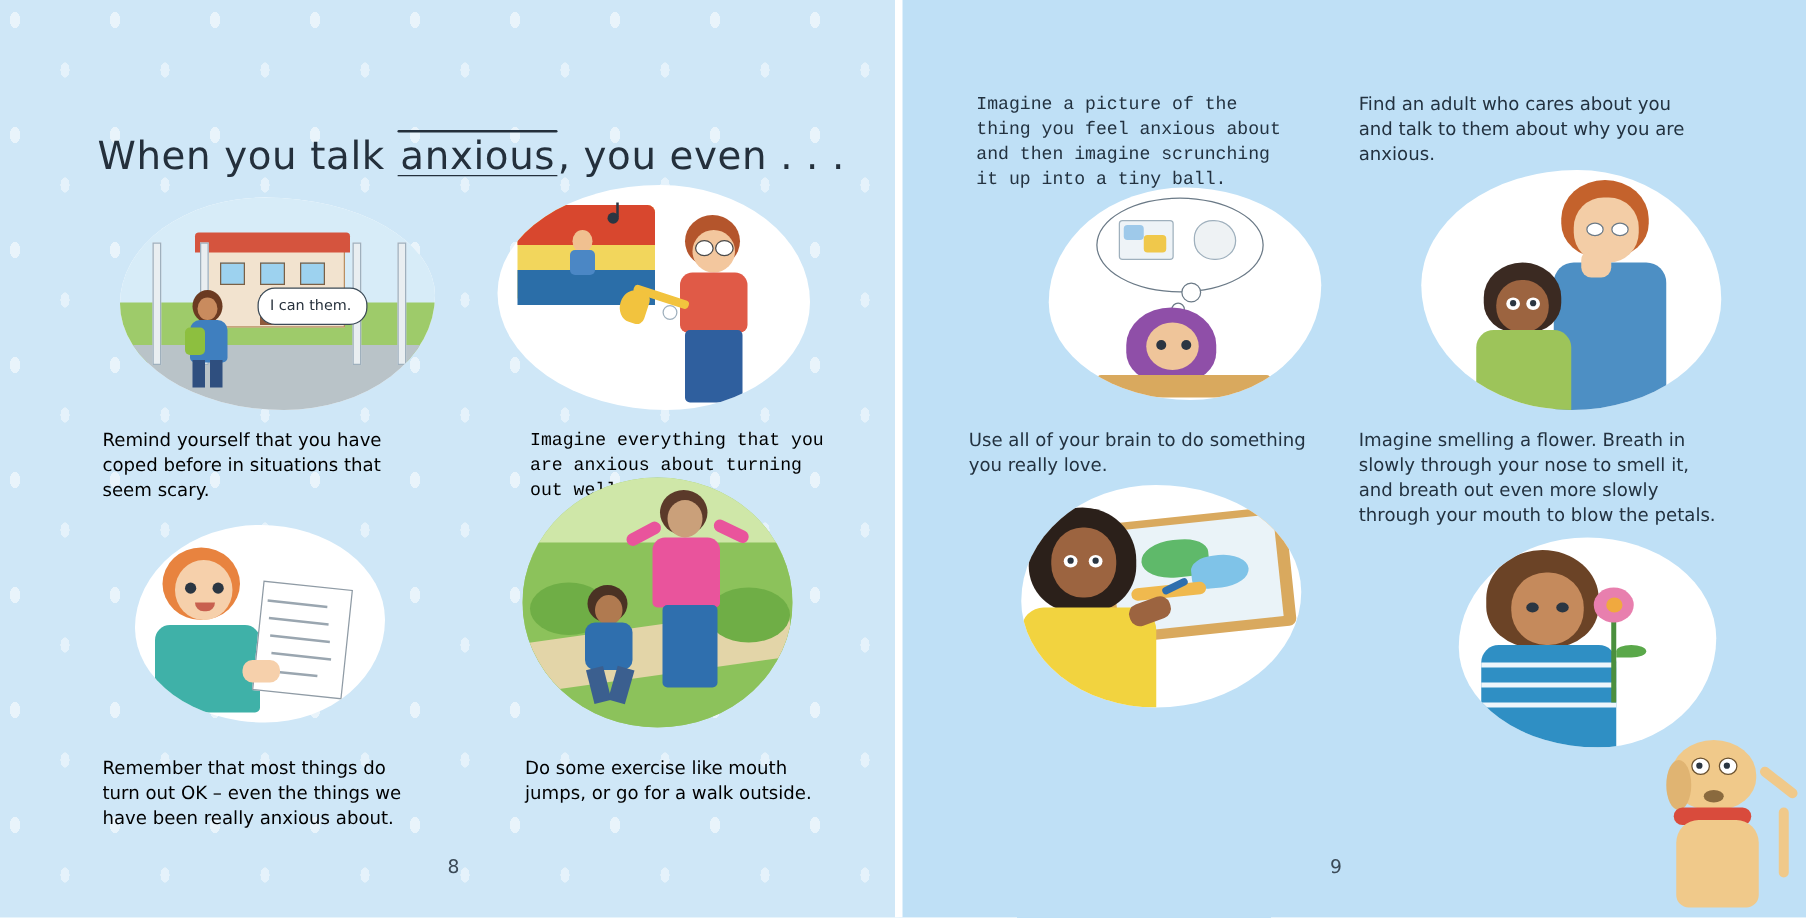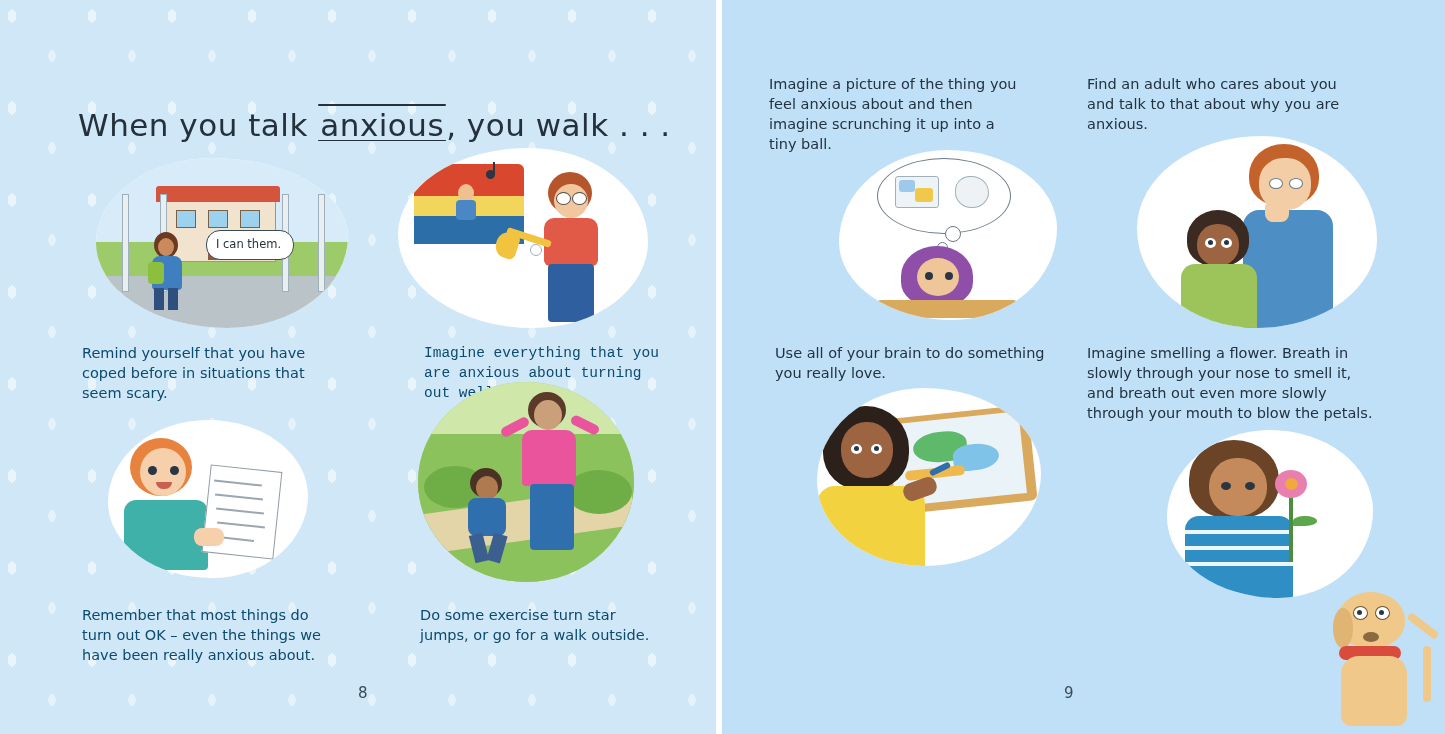--- a/index.html
+++ b/index.html
@@ -19,21 +19,21 @@
         background-size:80px 92px,80px 92px;}
 
   
   .headline{position:absolute;left:78px;top:70px;font-family:"DejaVu Sans",sans-serif;
             font-size:31px;color:#24303c;letter-spacing:.5px;white-space:nowrap;}
   .headline .anx{display:inline-block;position:relative;padding:0 2px;margin-top:37px;}
   .headline .anx:after{content:"";position:absolute;left:0;right:0;top:-3px;height:1.5px;background:#24303c;border-radius:2px;}
   .headline .anx:before{content:"";position:absolute;left:0;right:0;bottom:2px;height:1.5px;background:#24303c;border-radius:2px;}
 
   
-  .cap{position:absolute;font-size:14.5px;line-height:20px;color:#0c4a6e;font-family:"DejaVu Sans",sans-serif;}
+  .cap{position:absolute;font-size:14.5px;line-height:20px;color:#000000;font-family:"DejaVu Sans",sans-serif;}
   .cap.r{color:#233240;}
 
   
   .blob{position:absolute;border-radius:50%;background:#ffffff;}
   .scene{position:absolute;overflow:hidden;}
   .page-num{position:absolute;font-size:15px;color:#3b4a57;}
 
   
   .bubble{position:absolute;background:#fff;border:1.6px solid #3b4a57;border-radius:14px;
           font-size:11.5px;line-height:13.5px;color:#28323d;padding:7px 9px;font-family:"DejaVu Sans",sans-serif;}
@@ -44,21 +44,21 @@
 </style>
 </head>
 <body>
 
 <div class="spread">
 
   <div class="page page-left">
     <div class="dots"></div>
 
     <div class="headline">
-      <span>When you talk </span><span class="anx">anxious</span><span>, you walk . . .</span>
+      <span>When you talk </span><span class="anx">anxious</span><span>, you even . . .</span>
     </div>
 
     <div class="blob" style="left:96px;top:158px;width:252px;height:170px;border-radius:46% 54% 48% 52%/50% 46% 54% 50%;">
       <div class="scene" style="left:0;top:0;width:252px;height:170px;border-radius:46% 54% 48% 52%/50% 46% 54% 50%;overflow:hidden;">
         <div class="sh" style="left:0;top:0;width:252px;height:92px;background:#d7ecf8;"></div>
         <div class="sh" style="left:0;top:84px;width:252px;height:48px;background:#9ecb6a;"></div>
         <div class="sh" style="left:0;top:118px;width:252px;height:52px;background:#b9c3c8;"></div>
 
         <div class="sh" style="left:66px;top:40px;width:112px;height:62px;background:#f2e3cf;border:1.5px solid #b98f63;"></div>
         <div class="sh" style="left:60px;top:28px;width:124px;height:16px;background:#d5543e;border-radius:3px 3px 0 0;"></div>
@@ -147,29 +147,29 @@
         <div class="sh" style="left:82px;top:40px;width:30px;height:10px;background:#e9549c;border-radius:5px;transform:rotate(-28deg);"></div>
         <div class="sh" style="left:152px;top:38px;width:30px;height:10px;background:#e9549c;border-radius:5px;transform:rotate(26deg);"></div>
 
         <div class="sh" style="left:52px;top:86px;width:32px;height:30px;border-radius:50%;background:#4a3224;"></div>
         <div class="sh" style="left:58px;top:94px;width:22px;height:24px;border-radius:50%;background:#b07a50;"></div>
         <div class="sh" style="left:50px;top:116px;width:38px;height:38px;background:#2f6fae;border-radius:8px;"></div>
         <div class="sh" style="left:54px;top:152px;width:14px;height:28px;background:#3b5f8f;transform:rotate(-14deg);"></div>
         <div class="sh" style="left:72px;top:152px;width:14px;height:28px;background:#3b5f8f;transform:rotate(16deg);"></div>
       </div>
     </div>
-    <div class="cap" style="left:420px;top:605px;width:248px;">Do some exercise turn star jumps, or go for a walk outside.</div>
+    <div class="cap" style="left:420px;top:605px;width:248px;">Do some exercise like mouth jumps, or go for a walk outside.</div>
 
     <div class="page-num" style="left:358px;top:684px;">8</div>
   </div>
 
   <div class="page page-right">
 
-    <div class="cap r" style="left:50px;top:74px;width:250px;">Imagine a picture of the thing you feel anxious about and then imagine scrunching it up into a tiny ball.</div>
-    <div class="cap r" style="left:368px;top:74px;width:270px;">Find an adult who cares about you and talk to that about why you are anxious.</div>
+    <div class="cap r" style="left:62px;top:74px;width:250px;font-family:Liberation Mono, monospace;">Imagine a picture of the thing you feel anxious about and then imagine scrunching it up into a tiny ball.</div>
+    <div class="cap r" style="left:368px;top:74px;width:270px;">Find an adult who cares about you and talk to them about why you are anxious.</div>
 
     <div class="blob" style="left:120px;top:150px;width:218px;height:170px;border-radius:50% 50% 48% 52%/54% 46% 54% 46%;">
       <div class="scene" style="left:0;top:0;width:218px;height:170px;border-radius:50% 50% 48% 52%/54% 46% 54% 46%;overflow:hidden;">
         <div class="sh" style="left:38px;top:8px;width:132px;height:74px;border:1.6px solid #6b7a87;border-radius:50%;background:#fff;"></div>
         <div class="sh" style="left:56px;top:26px;width:42px;height:30px;background:#eef3f7;border:1.3px solid #9fb0bd;border-radius:3px;"></div>
         <div class="sh" style="left:60px;top:30px;width:16px;height:12px;background:#9ec9ea;border-radius:3px;"></div>
         <div class="sh" style="left:76px;top:38px;width:18px;height:14px;background:#f0c84b;border-radius:3px;"></div>
         <div class="sh" style="left:116px;top:26px;width:32px;height:30px;border-radius:46% 54% 50% 50%;background:#eef2f4;border:1.3px solid #9fb0bd;"></div>
         <div class="sh" style="left:106px;top:76px;width:14px;height:14px;border:1.4px solid #6b7a87;border-radius:50%;background:#fff;"></div>
         <div class="sh" style="left:98px;top:92px;width:9px;height:9px;border:1.4px solid #6b7a87;border-radius:50%;background:#fff;"></div>

